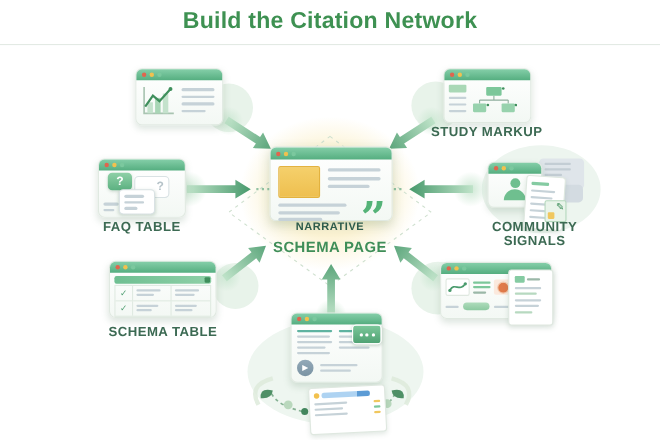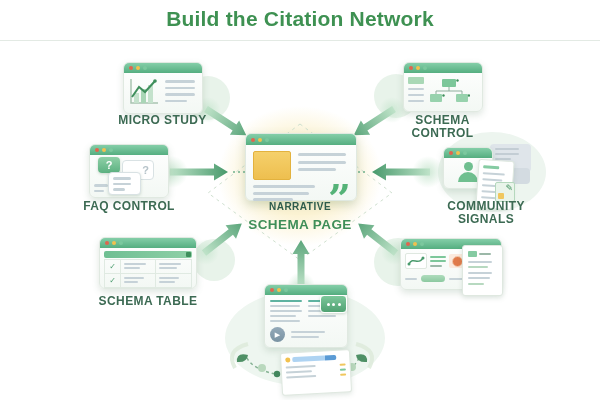--- a/index.html
+++ b/index.html
@@ -142,21 +142,20 @@
           <circle cx="27" cy="4" r="1.8" fill="#3f8f5c"></circle>
         </svg>
         <div style="display:flex;flex-direction:column;gap:4px;padding-top:3px;">
           <div class="sline" style="width:30px;"></div>
             <div class="sline" style="width:30px;"></div>
           <div class="sline" style="width:30px;"></div>
             <div class="sline" style="width:22px;"></div>
         </div>
       </div>
     </div>
-    <div class="node-label" style="top:52px;">MICRO STUDY</div>
   </div>
 
   <div class="node" style="left:385px;top:62px;width:115px;">
     <div class="win" style="width:78px;height:48px;margin:0 auto;">
       <div class="win-head">
           <i class="dot d1"></i>
           <i class="dot d2"></i>
           <i class="dot d3"></i>
         </div>
       <div class="win-body" style="display:flex;gap:4px;padding:4px;">
@@ -170,21 +169,21 @@
           <path d="M21,10 V14 M8,14 H34 M8,14 V17 M34,14 V17" stroke="#8fae9d" stroke-width="1" fill="none"></path>
           <rect x="14" y="2" width="14" height="8" rx="1" fill="#7cc79a"></rect>
           <rect x="2" y="17" width="12" height="8" rx="1" fill="#97d2ad"></rect>
           <rect x="28" y="17" width="12" height="8" rx="1" fill="#97d2ad"></rect>
           <circle cx="29.5" cy="3.5" r="1.2" fill="#3f8f5c"></circle>
             <circle cx="15.5" cy="18.5" r="1.2" fill="#3f8f5c"></circle>
             <circle cx="41" cy="18.5" r="1.2" fill="#3f8f5c"></circle>
         </svg>
       </div>
     </div>
-    <div class="node-label" style="top:52px;">SCHEMA CONTROL</div>
+    <div class="node-label" style="top:52px;">STUDY MARKUP</div>
   </div>
 
   <div class="node" style="left:70px;top:144px;width:118px;">
     <div class="win" style="width:78px;height:52px;margin:0 auto;">
       <div class="win-head">
           <i class="dot d1"></i>
           <i class="dot d2"></i>
           <i class="dot d3"></i>
         </div>
       <div class="win-body" style="height:41px;">
@@ -201,21 +200,21 @@
           <span class="qmark" style="color:#b6c3c9;font-size:11px;">?</span>
         </div>
         <div class="bubble-q" style="left:18px;top:17px;width:27px;height:17px;background:#fff;border:1px solid #d9e2e4;
              box-shadow:0 1px 3px rgba(90,130,100,.25);padding:4px 0 0 4px;">
           <div class="sline" style="width:18px;margin-bottom:3px;"></div>
           <div class="sline" style="width:18px;margin-bottom:3px;"></div>
           <div class="sline" style="width:12px;"></div>
         </div>
       </div>
     </div>
-    <div class="node-label" style="top:56px;">FAQ CONTROL</div>
+    <div class="node-label" style="top:56px;">FAQ TABLE</div>
   </div>
 
   <div class="node" style="left:438px;top:140px;width:96px;height:90px;">
     <div style="position:absolute;left:52px;top:4px;width:36px;height:24px;background:#dfe5ea;border-radius:4px;padding:4px 0 0 5px;">
       <div style="width:24px;height:2px;background:#c3cdd4;border-radius:1px;margin-bottom:3px;"></div>
       <div style="width:24px;height:2px;background:#c3cdd4;border-radius:1px;margin-bottom:3px;"></div>
       <div style="width:16px;height:2px;background:#c3cdd4;border-radius:1px;"></div>
     </div>
     <div style="position:absolute;left:66px;top:28px;width:26px;height:16px;background:#d3dbe1;border-radius:4px;"></div>
     <div class="win" style="position:absolute;left:5px;top:7px;width:48px;height:40px;">

